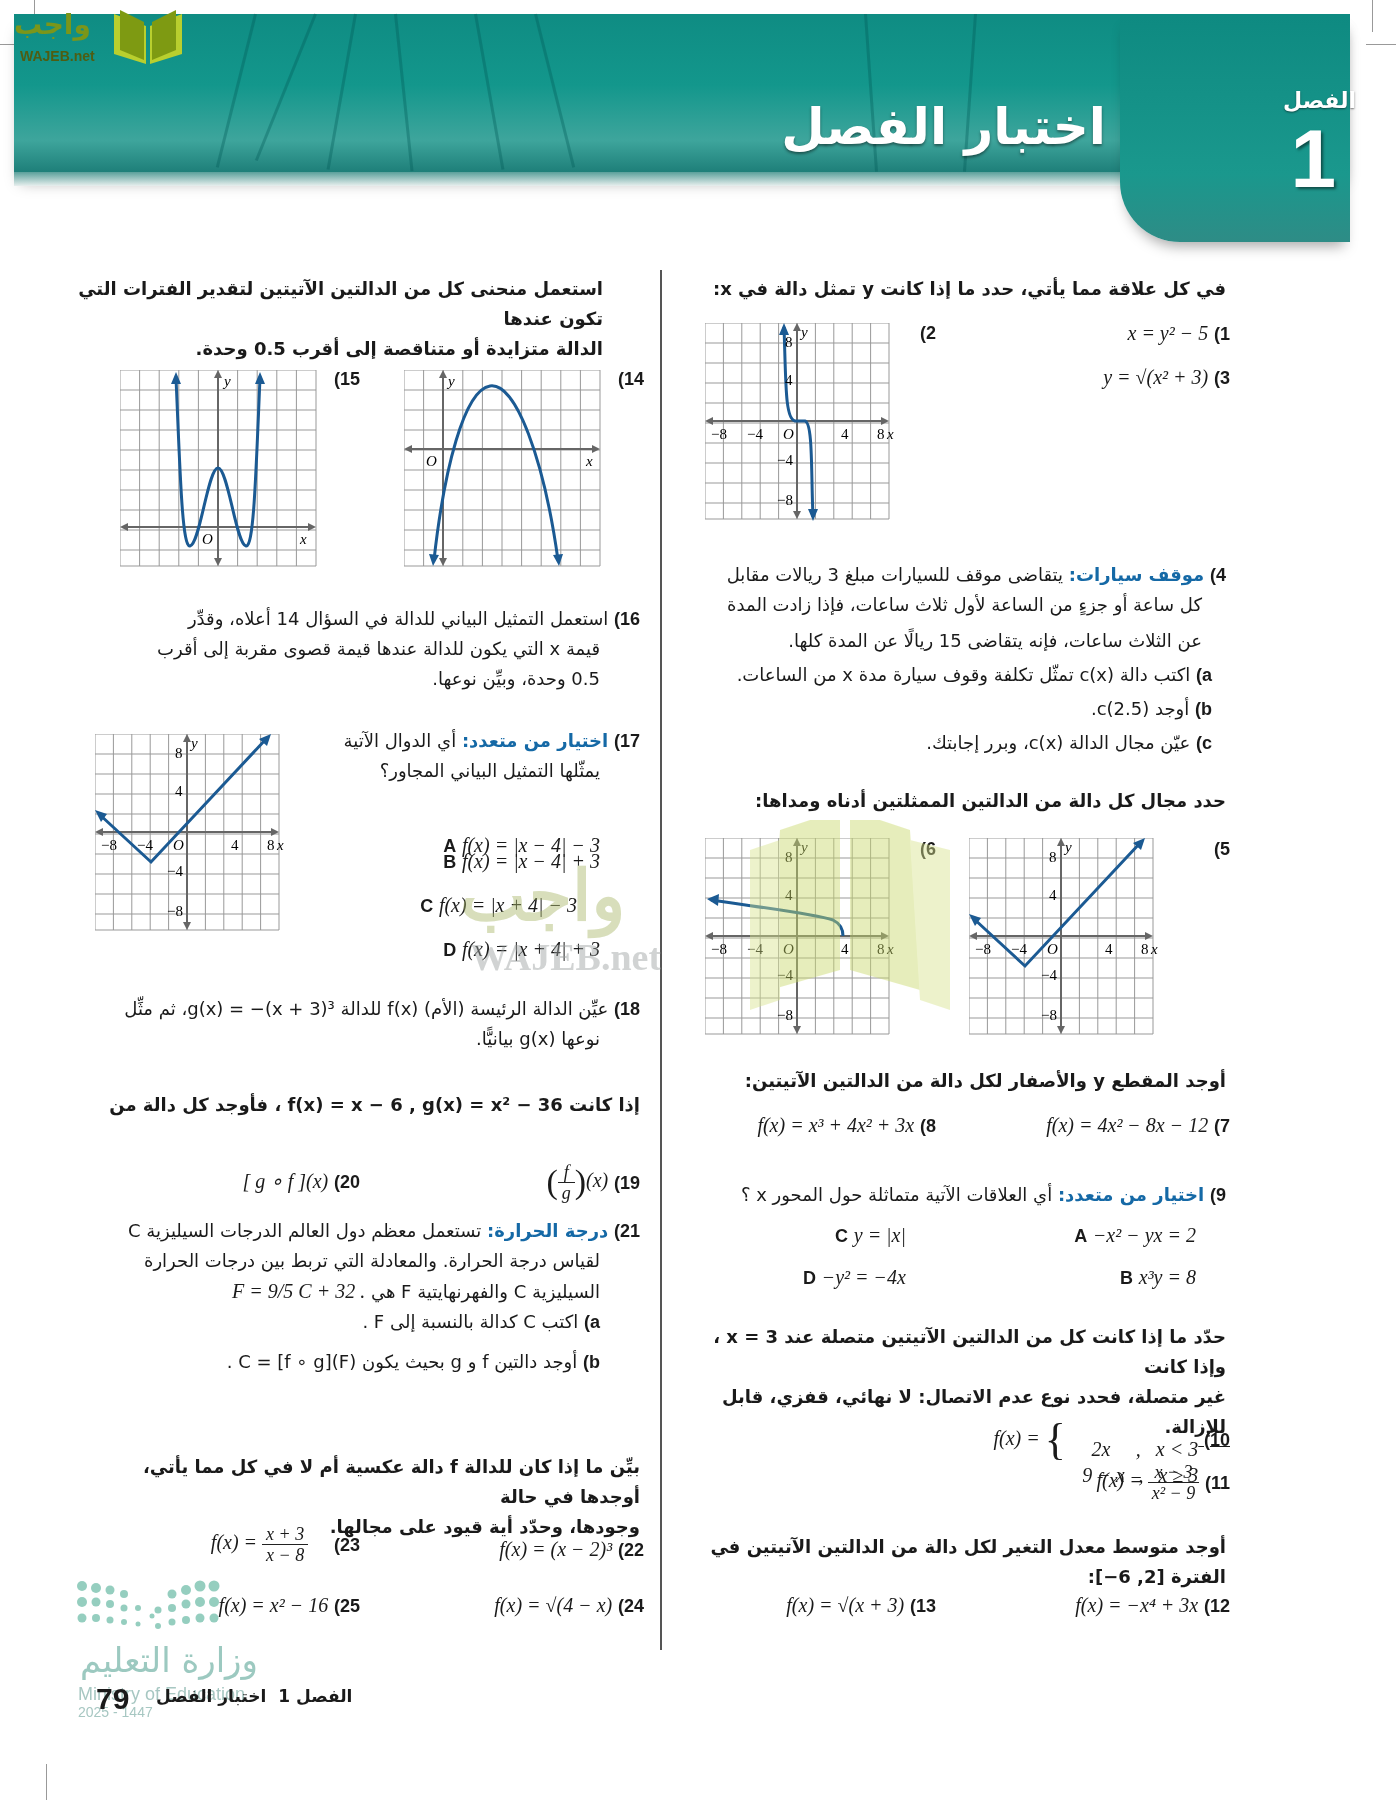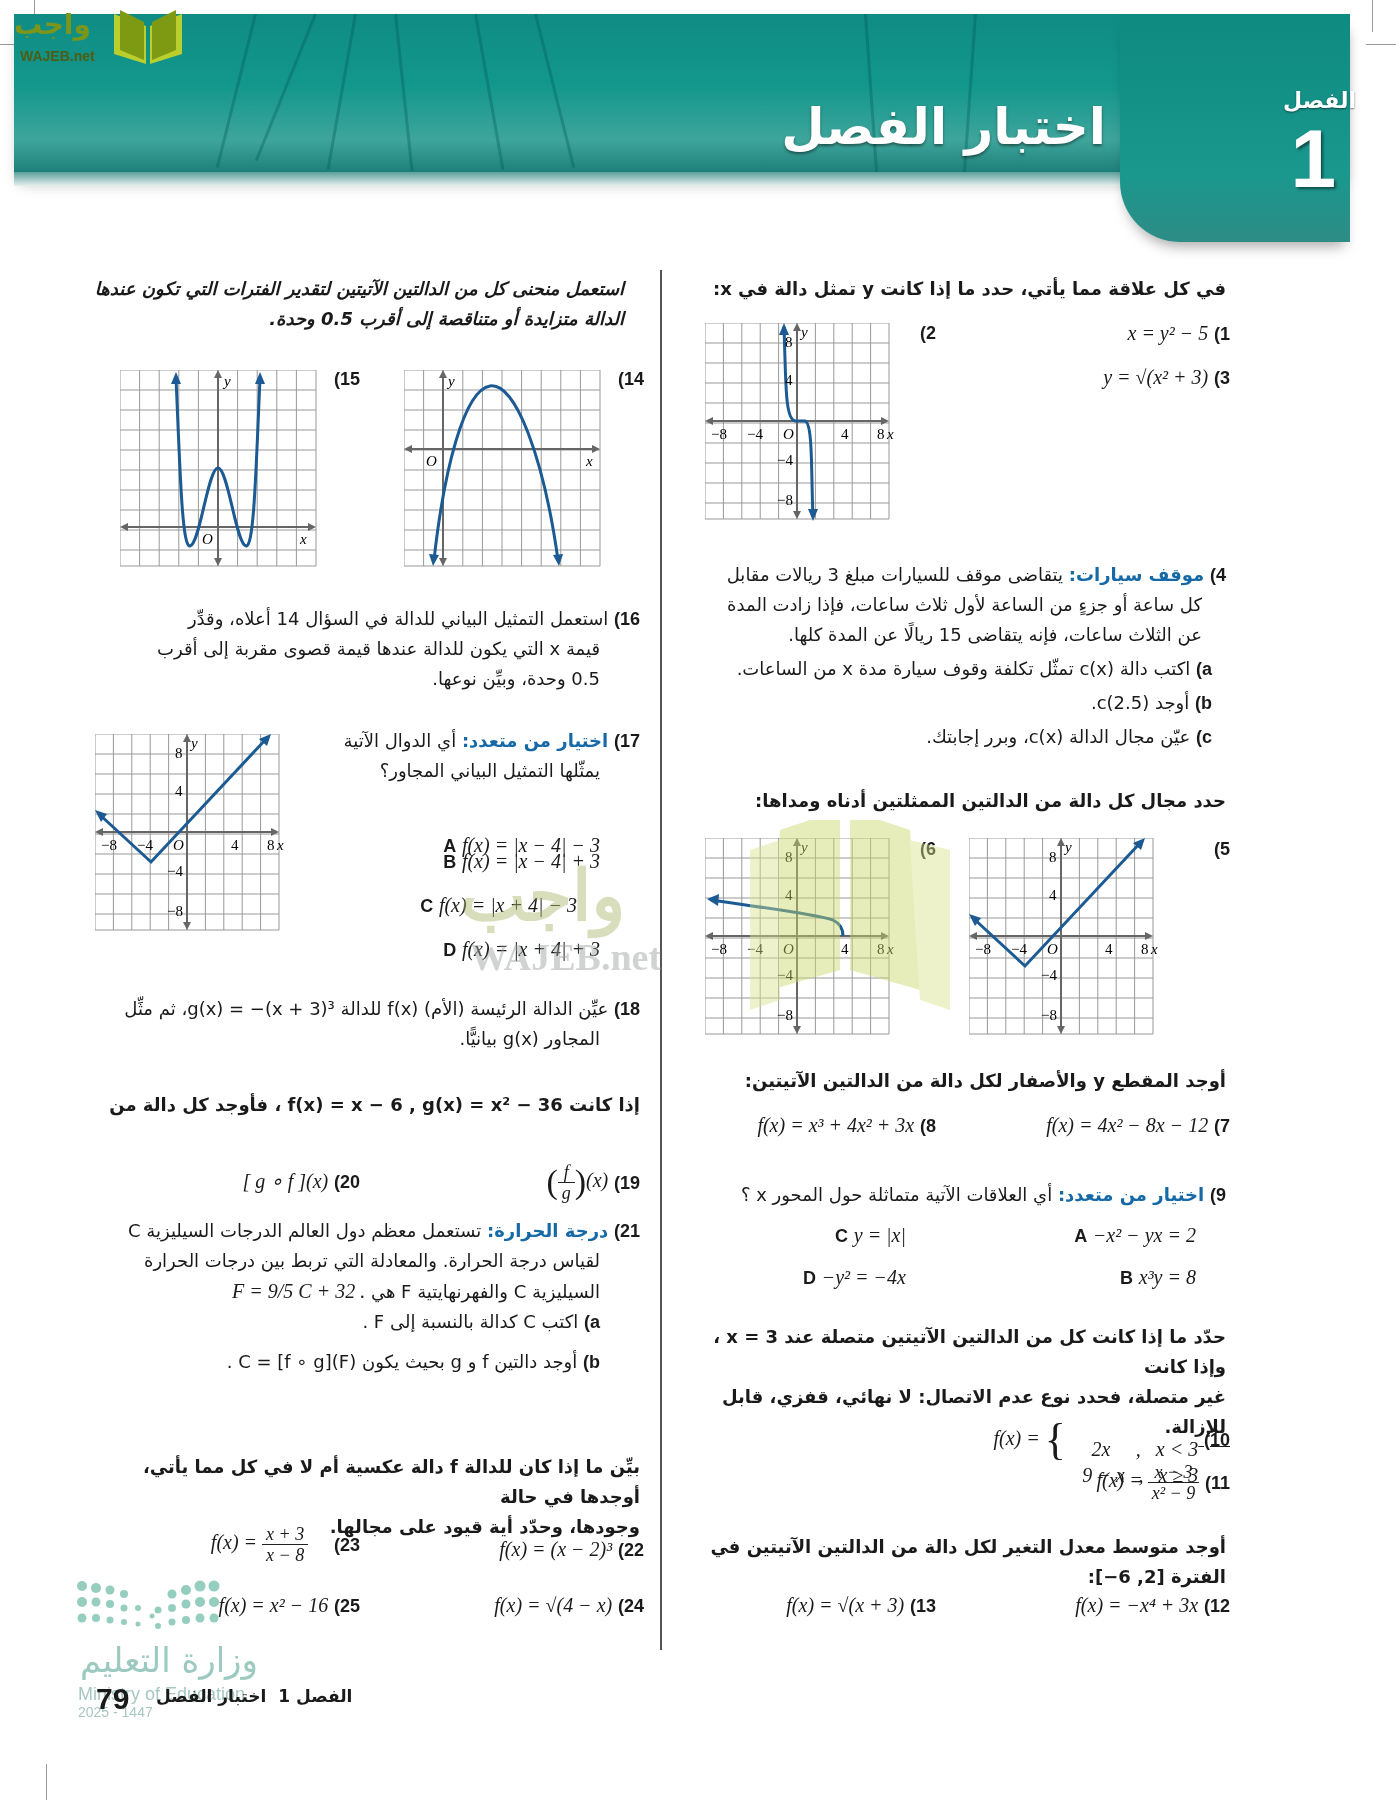--- a/index.html
+++ b/index.html
@@ -113,21 +113,21 @@
   <text x="80" y="62" font-size="15">4</text>
   <text x="72" y="142" font-size="15">−4</text>
   <text x="72" y="182" font-size="15">−8</text>
   <text x="96" y="14" font-size="15" font-style="italic">y</text>
   <text x="182" y="116" font-size="15" font-style="italic">x</text>
 </svg>
 
 <div class="rt" style="right:170px;top:560px;width:520px;">
   <div><span class="num">4)</span> <span class="blue">موقف سيارات:</span> <span>يتقاضى موقف للسيارات مبلغ 3 ريالات مقابل</span></div>
   <div style="padding-right:24px;">كل ساعة أو جزءٍ من الساعة لأول ثلاث ساعات، فإذا زادت المدة</div>
-  <div style="padding-right:24px;">عن الثلاث ساعات، فإنه يتقاضى 15 ريالًا عن المدة كلها.</div>
+  <div style="padding-right:24px;margin-top:6px;">عن الثلاث ساعات، فإنه يتقاضى 15 ريالًا عن المدة كلها.</div>
   <div style="padding-right:14px;margin-top:4px;"><span class="num">a)</span> <span>اكتب دالة c(x) تمثّل تكلفة وقوف سيارة مدة x من الساعات.</span></div>
   <div style="padding-right:14px;margin-top:4px;"><span class="num">b)</span> <span>أوجد c(2.5).</span></div>
   <div style="padding-right:14px;margin-top:4px;"><span class="num">c)</span> <span>عيّن مجال الدالة c(x)، وبرر إجابتك.</span></div>
 </div>
 
 <div class="rt hd" style="right:170px;top:786px;width:520px;">حدد مجال كل دالة من الدالتين الممثلتين أدناه ومداها:</div>
 <div class="rt num" style="right:166px;top:834px;">5)</div>
 <div class="rt num" style="right:460px;top:834px;">6)</div>
 
 <svg class="abs" style="left:705px;top:838px;" width="196" height="200" viewBox="0 0 196 200">
@@ -227,21 +227,21 @@
 <div class="rt hd" style="right:170px;top:1532px;width:520px;">أوجد متوسط معدل التغير لكل دالة من الدالتين الآتيتين في الفترة [2, 6−]:</div>
 <div class="rt" style="right:166px;top:1590px;width:240px;">
   <span class="num">12)</span>
   <span class="math it">f(x) = −x⁴ + 3x</span>
 </div>
 <div class="rt" style="right:460px;top:1590px;width:200px;">
   <span class="num">13)</span>
   <span class="math it">f(x) = √(x + 3)</span>
 </div>
 
-<div class="rt hd" style="right:772px;top:274px;width:540px;font-style:italic;">
+<div class="rt hd" style="right:793px;top:274px;width:540px;">
   <div>استعمل منحنى كل من الدالتين الآتيتين لتقدير الفترات التي تكون عندها</div>
   <div>الدالة متزايدة أو متناقصة إلى أقرب 0.5 وحدة.</div>
 </div>
 <div class="rt num" style="right:752px;top:364px;">14)</div>
 <div class="rt num" style="right:1036px;top:364px;">15)</div>
 
 <svg class="abs" style="left:404px;top:370px;" width="200" height="200" viewBox="0 0 200 200">
   <g stroke="#999" stroke-width="1">
     <path d="M0 0H196M0 20H196M0 40H196M0 60H196M0 80H196M0 100H196M0 120H196M0 140H196M0 160H196M0 180H196M0 196H196"></path>
     <path d="M0 0V196M19.6 0V196M39.2 0V196M58.8 0V196M78.4 0V196M98 0V196M117.6 0V196M137.2 0V196M156.8 0V196M176.4 0V196M196 0V196"></path>
@@ -316,21 +316,21 @@
   <text x="80" y="24" font-size="15">8</text>
   <text x="80" y="62" font-size="15">4</text>
   <text x="72" y="142" font-size="15">−4</text>
   <text x="72" y="182" font-size="15">−8</text>
   <text x="96" y="14" font-size="15" font-style="italic">y</text>
   <text x="182" y="116" font-size="15" font-style="italic">x</text>
 </svg>
 
 <div class="rt" style="right:756px;top:994px;width:540px;">
   <div><span class="num">18)</span> <span>عيِّن الدالة الرئيسة (الأم) f(x) للدالة g(x) = −(x + 3)³، ثم مثِّل</span></div>
-  <div style="padding-right:40px;">المجاور g(x) بيانيًّا.</div>
+  <div style="padding-right:40px;">نوعها g(x) بيانيًّا.</div>
 </div>
 
 <div class="rt hd" style="right:756px;top:1090px;width:540px;">
   <div>إذا كانت f(x) = x − 6 , g(x) = x² − 36 ، فأوجد كل دالة من</div>
 </div>
 <div class="rt" style="right:756px;top:1162px;width:160px;">
   <span class="num" style="vertical-align:middle;">19)</span>
   <span class="math it" style="vertical-align:middle;direction:ltr;">
     <span style="font-size:34px;font-style:normal;vertical-align:middle;">(</span><span class="frac"><span class="n">f</span><span class="d">g</span></span><span style="font-size:34px;font-style:normal;vertical-align:middle;">)</span><span>(x)</span>
   </span>

